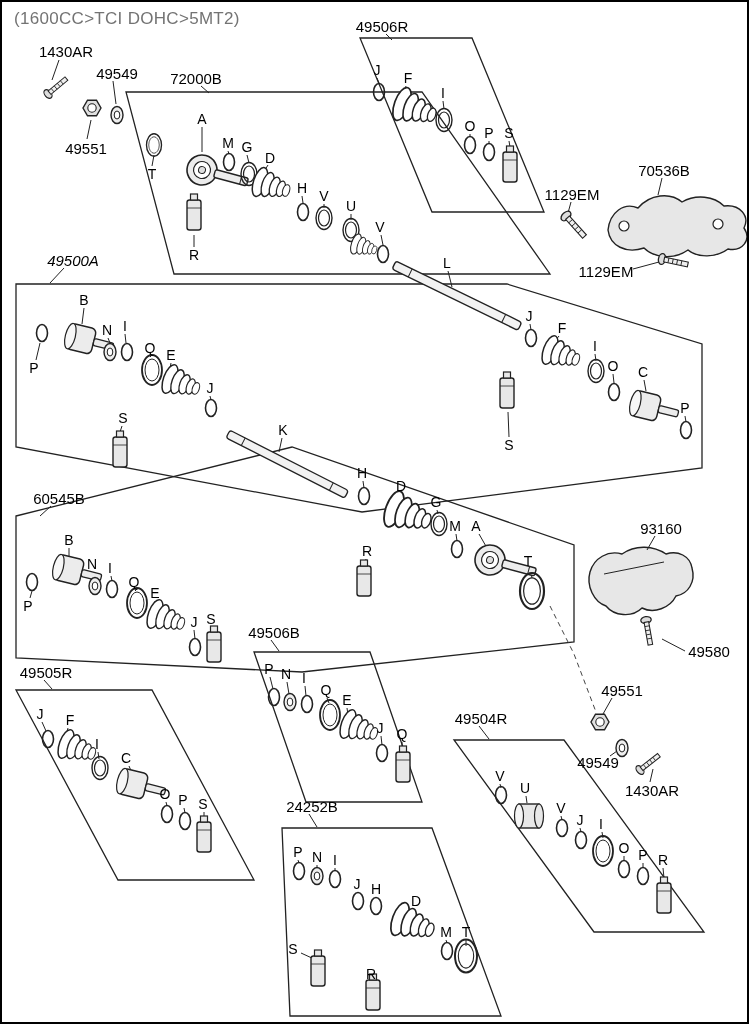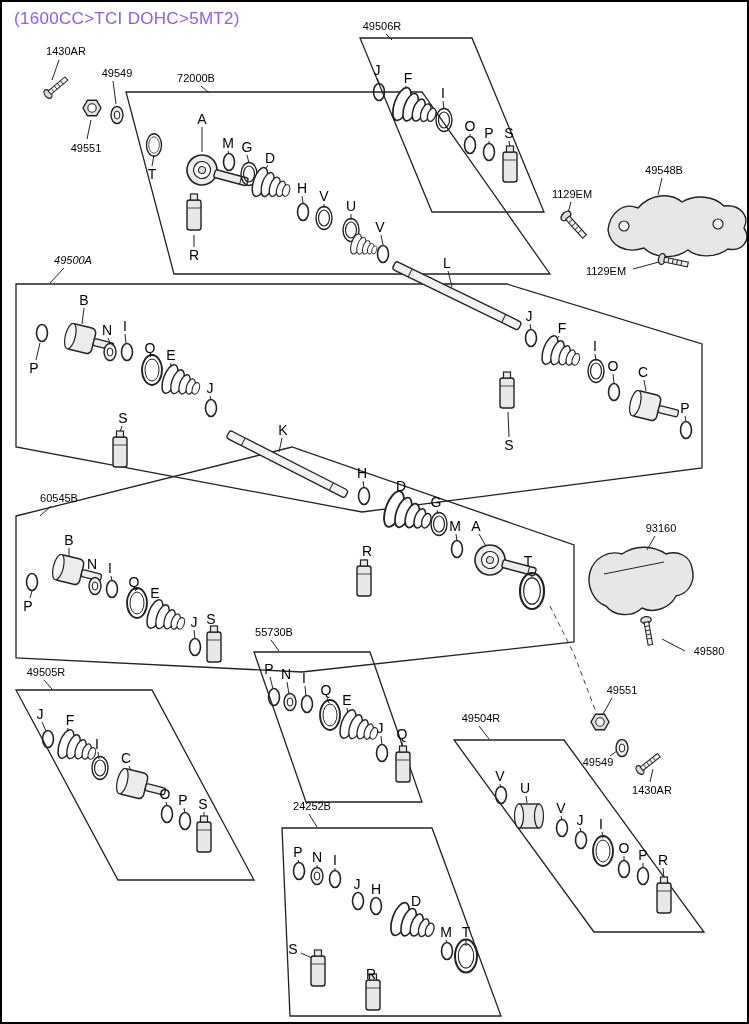--- a/index.html
+++ b/index.html
@@ -3,26 +3,26 @@
 <meta charset="utf-8">
 <style>
   html,body{margin:0;padding:0;background:#888;}
   .page{
     position:relative;width:749px;height:1024px;background:#fff;
     border:2px solid #000;box-sizing:border-box;overflow:hidden;
     font-family:"Liberation Sans",sans-serif;
   }
   .page svg{position:absolute;left:0;top:0;}
   .title{
-    position:absolute;left:12px;top:7px;font-size:17px;color:#8b5cf6;
+    position:absolute;left:12px;top:7px;font-size:17px;color:#737373;
     white-space:nowrap;letter-spacing:.3px;
   }
   .lbl{position:absolute;transform:translate(-50%,-50%);color:#000;white-space:nowrap;line-height:1;}
   .lbl.letter{font-size:14px;}
-  .lbl.part,.lbl.group{font-size:11px;}
+  .lbl.part,.lbl.group{font-size:15px;}
   #leader-layer line{stroke:#222;stroke-width:1;}
   .gbox{fill:none;stroke:#222;stroke-width:1.3;}
   .dash{fill:none;stroke:#444;stroke-width:1;stroke-dasharray:5 4;}
   .bracket{fill:#e7e7e7;stroke:#222;stroke-width:1.4;}
 </style>
 </head>
 <body>
 
 <div class="page">
 
@@ -309,32 +309,32 @@
       </g>
   </svg>
 
   <span class="title">(1600CC&gt;TCI DOHC&gt;5MT2)</span>
   <div id="label-layer">
       <span class="lbl part" style="left: 64px; top: 49px;">1430AR</span>
       <span class="lbl part" style="left: 115px; top: 71px;">49549</span>
       <span class="lbl part" style="left: 84px; top: 146px;">49551</span>
       <span class="lbl group" style="left: 194px; top: 76px;">72000B</span>
       <span class="lbl group" style="left: 380px; top: 24px;">49506R</span>
-      <span class="lbl part" style="left: 662px; top: 168px;">49548B</span>
+      <span class="lbl part" style="left: 662px; top: 168px;">70536B</span>
       <span class="lbl part" style="left: 570px; top: 192px;">1129EM</span>
       <span class="lbl part" style="left: 604px; top: 269px;">1129EM</span>
       <span class="lbl group" style="left: 71px; top: 258px; font-style: italic;">49500A</span>
       <span class="lbl group" style="left: 57px; top: 496px;">60545B</span>
       <span class="lbl part" style="left: 659px; top: 526px;">93160</span>
       <span class="lbl part" style="left: 707px; top: 649px;">49580</span>
       <span class="lbl part" style="left: 620px; top: 688px;">49551</span>
       <span class="lbl part" style="left: 596px; top: 760px;">49549</span>
       <span class="lbl part" style="left: 650px; top: 788px;">1430AR</span>
       <span class="lbl group" style="left: 44px; top: 670px;">49505R</span>
-      <span class="lbl group" style="left: 272px; top: 630px;">55730B</span>
+      <span class="lbl group" style="left: 272px; top: 630px;">49506B</span>
       <span class="lbl group" style="left: 310px; top: 804px;">24252B</span>
       <span class="lbl group" style="left: 479px; top: 716px;">49504R</span>
       <span class="lbl letter" style="left: 200px; top: 117px;">A</span>
       <span class="lbl letter" style="left: 150px; top: 172px;">T</span>
       <span class="lbl letter" style="left: 226px; top: 141px;">M</span>
       <span class="lbl letter" style="left: 245px; top: 145px;">G</span>
       <span class="lbl letter" style="left: 268px; top: 156px;">D</span>
       <span class="lbl letter" style="left: 192px; top: 253px;">R</span>
       <span class="lbl letter" style="left: 300px; top: 186px;">H</span>
       <span class="lbl letter" style="left: 322px; top: 194px;">V</span>

